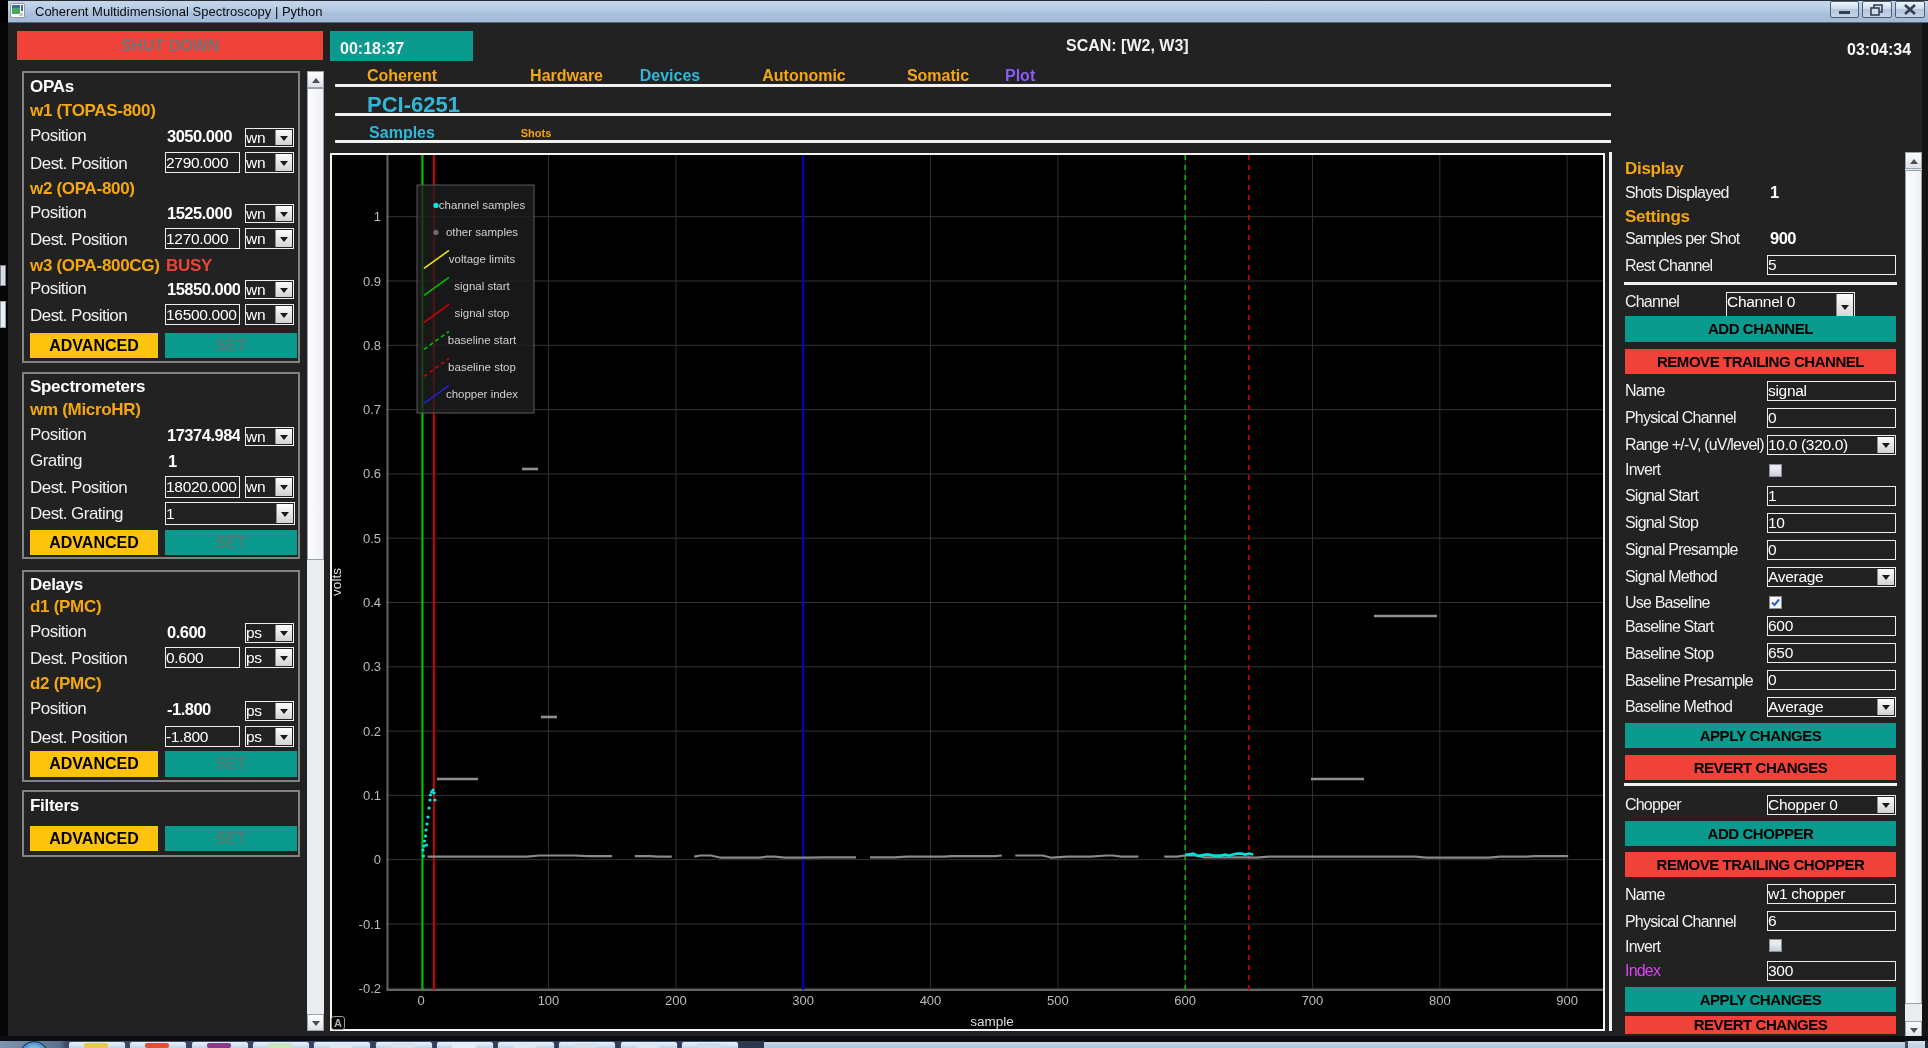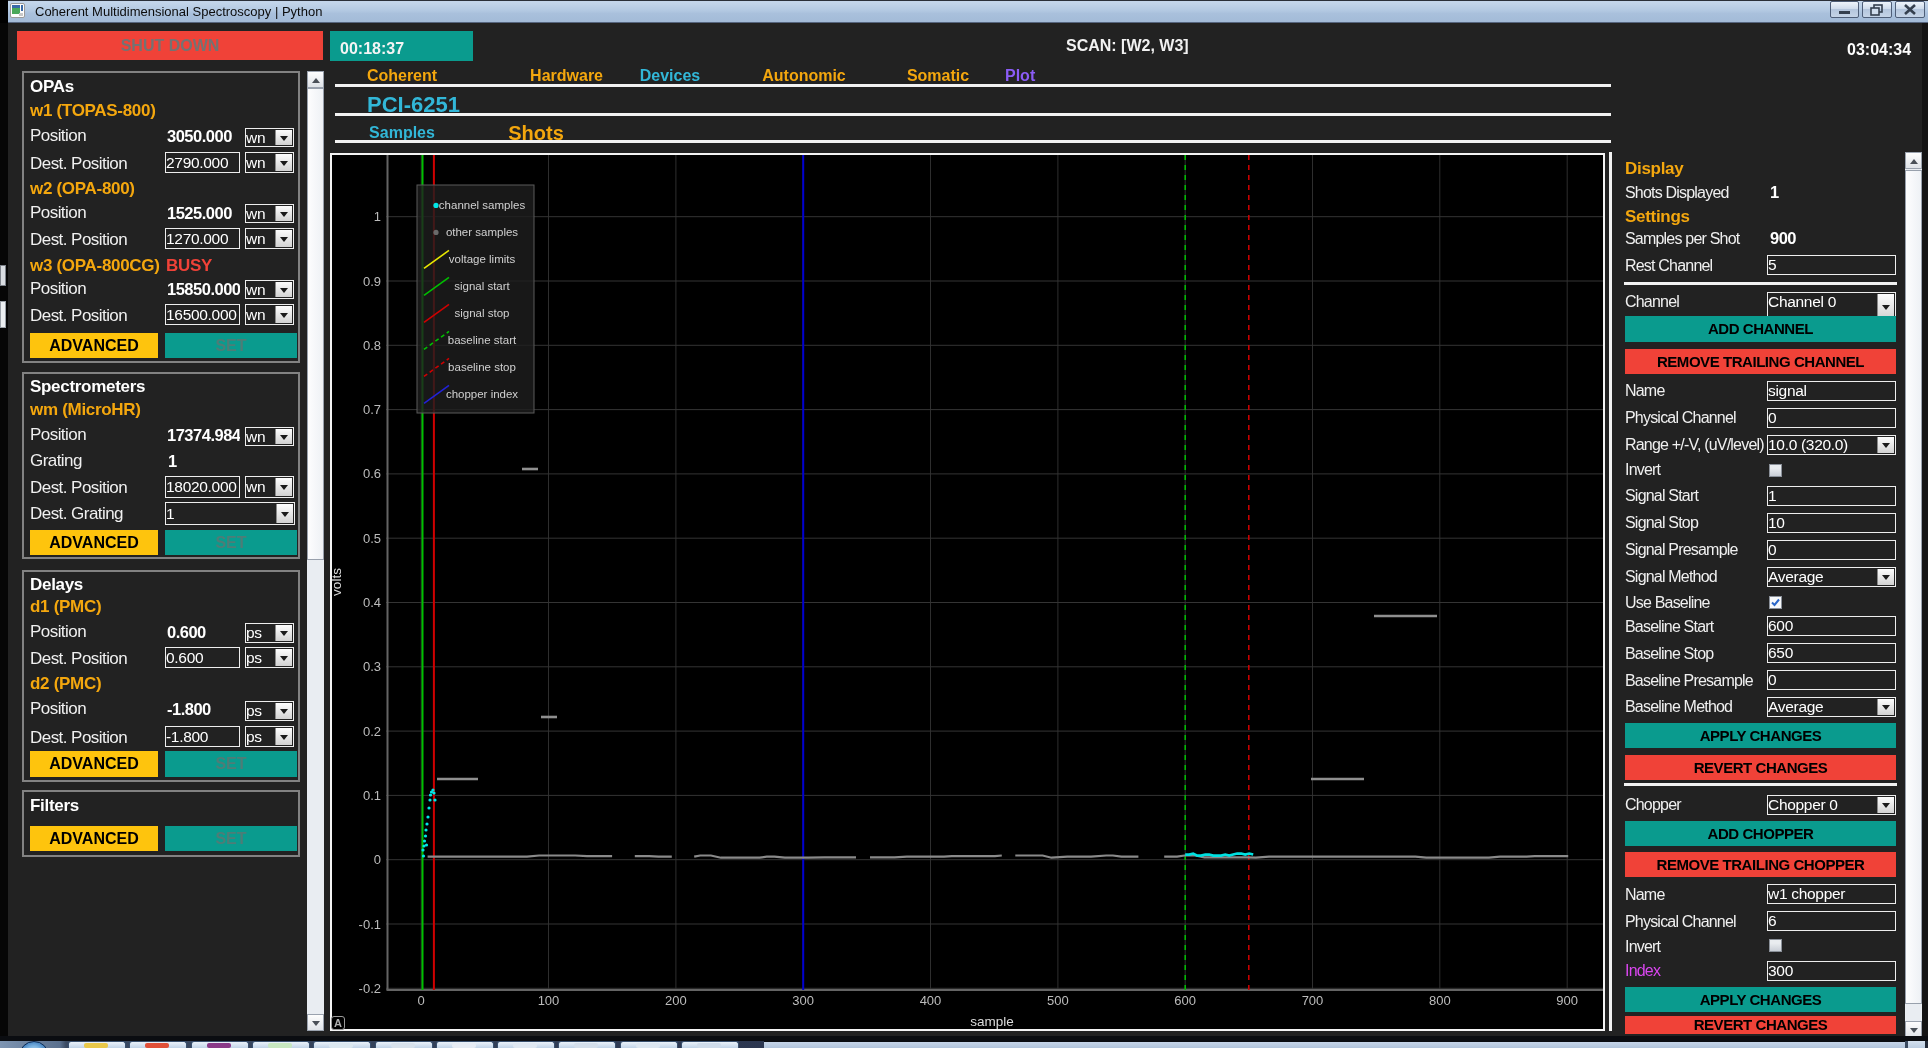--- a/index.html
+++ b/index.html
@@ -121,21 +121,21 @@
 <div class="abs" style="left:335px;top:68px;width:134px;text-align:center;font-size:16px;font-weight:bold;color:#f4a70e;line-height:16px">Coherent</div>
 <div class="abs" style="left:469px;top:68px;width:134px;text-align:right;font-size:16px;font-weight:bold;color:#f4a70e;line-height:16px">Hardware</div>
 <div class="abs" style="left:603px;top:68px;width:134px;text-align:center;font-size:16px;font-weight:bold;color:#32b7d8;line-height:16px">Devices</div>
 <div class="abs" style="left:737px;top:68px;width:134px;text-align:center;font-size:16px;font-weight:bold;color:#f4a70e;line-height:16px">Autonomic</div>
 <div class="abs" style="left:871px;top:68px;width:134px;text-align:center;font-size:16px;font-weight:bold;color:#f4a70e;line-height:16px">Somatic</div>
 <div class="abs" style="left:1005px;top:68px;width:134px;font-size:16px;font-weight:bold;color:#8b5cf6;line-height:16px">Plot</div>
 <div class="sep" style="left:335px;top:84px;width:1276px;height:3px"></div>
 <div class="abs" style="left:367px;top:97px;font-size:22px;font-weight:bold;color:#32b7d8;line-height:16px">PCI-6251</div>
 <div class="sep" style="left:335px;top:113px;width:1276px;height:3px"></div>
 <div class="abs" style="left:335px;top:125px;width:134px;text-align:center;font-size:16px;font-weight:bold;color:#32b7d8;line-height:16px">Samples</div>
-<div class="abs" style="left:469px;top:125px;width:134px;text-align:center;font-size:20px;font-weight:bold;color:#f4a70e;line-height:16px">Shots</div>
+<div class="abs" style="left:469px;top:125px;width:134px;text-align:center;font-size:11px;font-weight:bold;color:#f4a70e;line-height:16px">Shots</div>
 <div class="sep" style="left:335px;top:140px;width:1276px;height:3px"></div>
 <div class="abs" style="left:330px;top:153px;width:1275px;height:878px;border:2px solid #f4f4f4;background:#000"></div>
 <svg class="abs" style="left:332px;top:155px" width="1271" height="874" viewBox="0 0 1271 874">
       <path d="M89.2 0 V835 M216.5 0 V835 M343.9 0 V835 M471.2 0 V835 M598.5 0 V835 M725.9 0 V835 M853.2 0 V835 M980.5 0 V835 M1107.8 0 V835 M1235.2 0 V835 " stroke="#2e2e2e" stroke-width="1"></path>
       <path d="M54 833.3 H1271 M54 769.0 H1271 M54 704.7 H1271 M54 640.4 H1271 M54 576.1 H1271 M54 511.8 H1271 M54 447.5 H1271 M54 383.2 H1271 M54 318.9 H1271 M54 254.6 H1271 M54 190.3 H1271 M54 126.0 H1271 M54 61.7 H1271 " stroke="#343434" stroke-width="1"></path>
       <path d="M55.5 0 V835.0" stroke="#646464" stroke-width="2"></path>
       <path d="M54.5 835.0 H1271" stroke="#646464" stroke-width="2"></path>
       <text x="49" y="837.8" fill="#bcbcbc" font-size="13" text-anchor="end">-0.2</text>
       <text x="49" y="773.5" fill="#bcbcbc" font-size="13" text-anchor="end">-0.1</text>
       <text x="49" y="709.2" fill="#bcbcbc" font-size="13" text-anchor="end">0</text>
@@ -217,21 +217,21 @@
 <div class="hdr" style="left:1625px;top:160px">Display</div>
     <div class="rlb" style="left:1625px;top:185px;color:#f0f0f0">Shots Displayed</div>
     <div class="val" style="left:1770px;top:184px">1</div>
     <div class="hdr" style="left:1625px;top:208px">Settings</div>
     <div class="rlb" style="left:1625px;top:231px;color:#f0f0f0">Samples per Shot</div>
     <div class="val" style="left:1770px;top:230px">900</div>
     <div class="rlb" style="left:1625px;top:258px;color:#f0f0f0">Rest Channel</div>
     <div class="inp" style="left:1767px;top:255px;width:129px;height:20px;line-height:18px">5</div>
     <div class="sep" style="left:1624px;top:282px;width:273px;height:3px"></div>
     <div class="rlb" style="left:1625px;top:294px;color:#f0f0f0">Channel</div>
-    <div class="inp" style="left:1767px;top:292px;width:129px;height:29px;line-height:18px">Channel 0<div class="arw" style="right:1px"></div></div>
+    <div class="inp" style="left:1726px;top:292px;width:129px;height:29px;line-height:18px">Channel 0<div class="arw" style="right:1px"></div></div>
     <div class="btn teal" style="left:1625px;top:316px;width:271px;height:26px;font-size:15px;letter-spacing:-0.45px;line-height:26px">ADD CHANNEL</div>
     <div class="btn redb" style="left:1625px;top:349px;width:271px;height:25px;font-size:15px;letter-spacing:-0.45px;line-height:25px">REMOVE TRAILING CHANNEL</div>
     <div class="rlb" style="left:1625px;top:383px;color:#f0f0f0">Name</div>
     <div class="inp" style="left:1767px;top:381px;width:129px;height:20px;line-height:18px">signal</div>
     <div class="rlb" style="left:1625px;top:410px;color:#f0f0f0">Physical Channel</div>
     <div class="inp" style="left:1767px;top:408px;width:129px;height:20px;line-height:18px">0</div>
     <div class="rlb" style="left:1625px;top:437px;color:#f0f0f0">Range +/-V, (uV/level)</div>
     <div class="inp" style="left:1767px;top:435px;width:129px;height:20px;line-height:18px">10.0 (320.0)<div class="arw" style="right:1px"></div></div>
     <div class="rlb" style="left:1625px;top:462px;color:#f0f0f0">Invert</div>
     <div class="cb" style="left:1769px;top:464px"></div>

